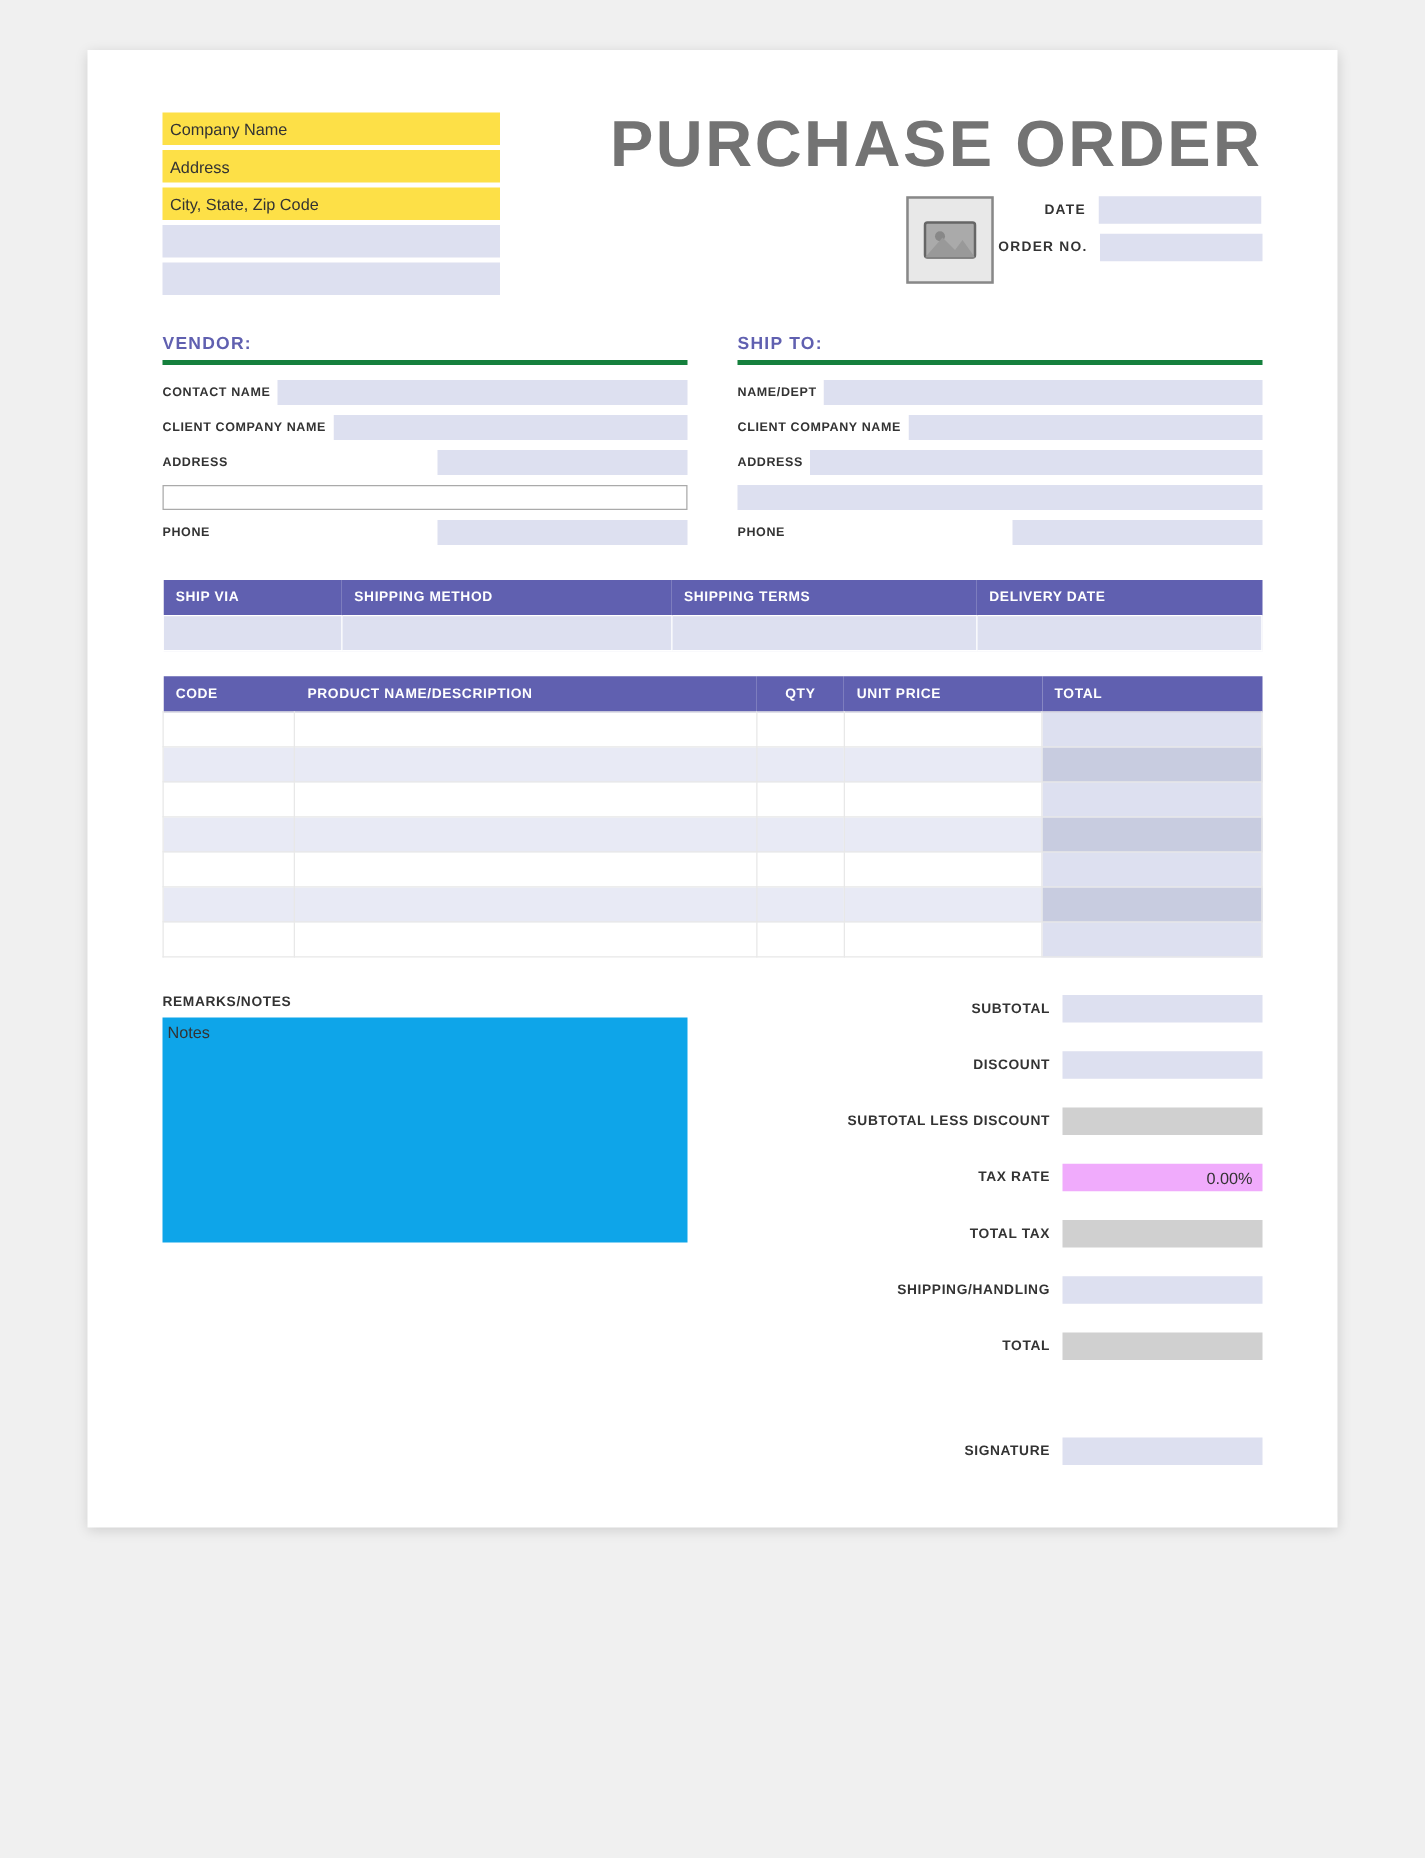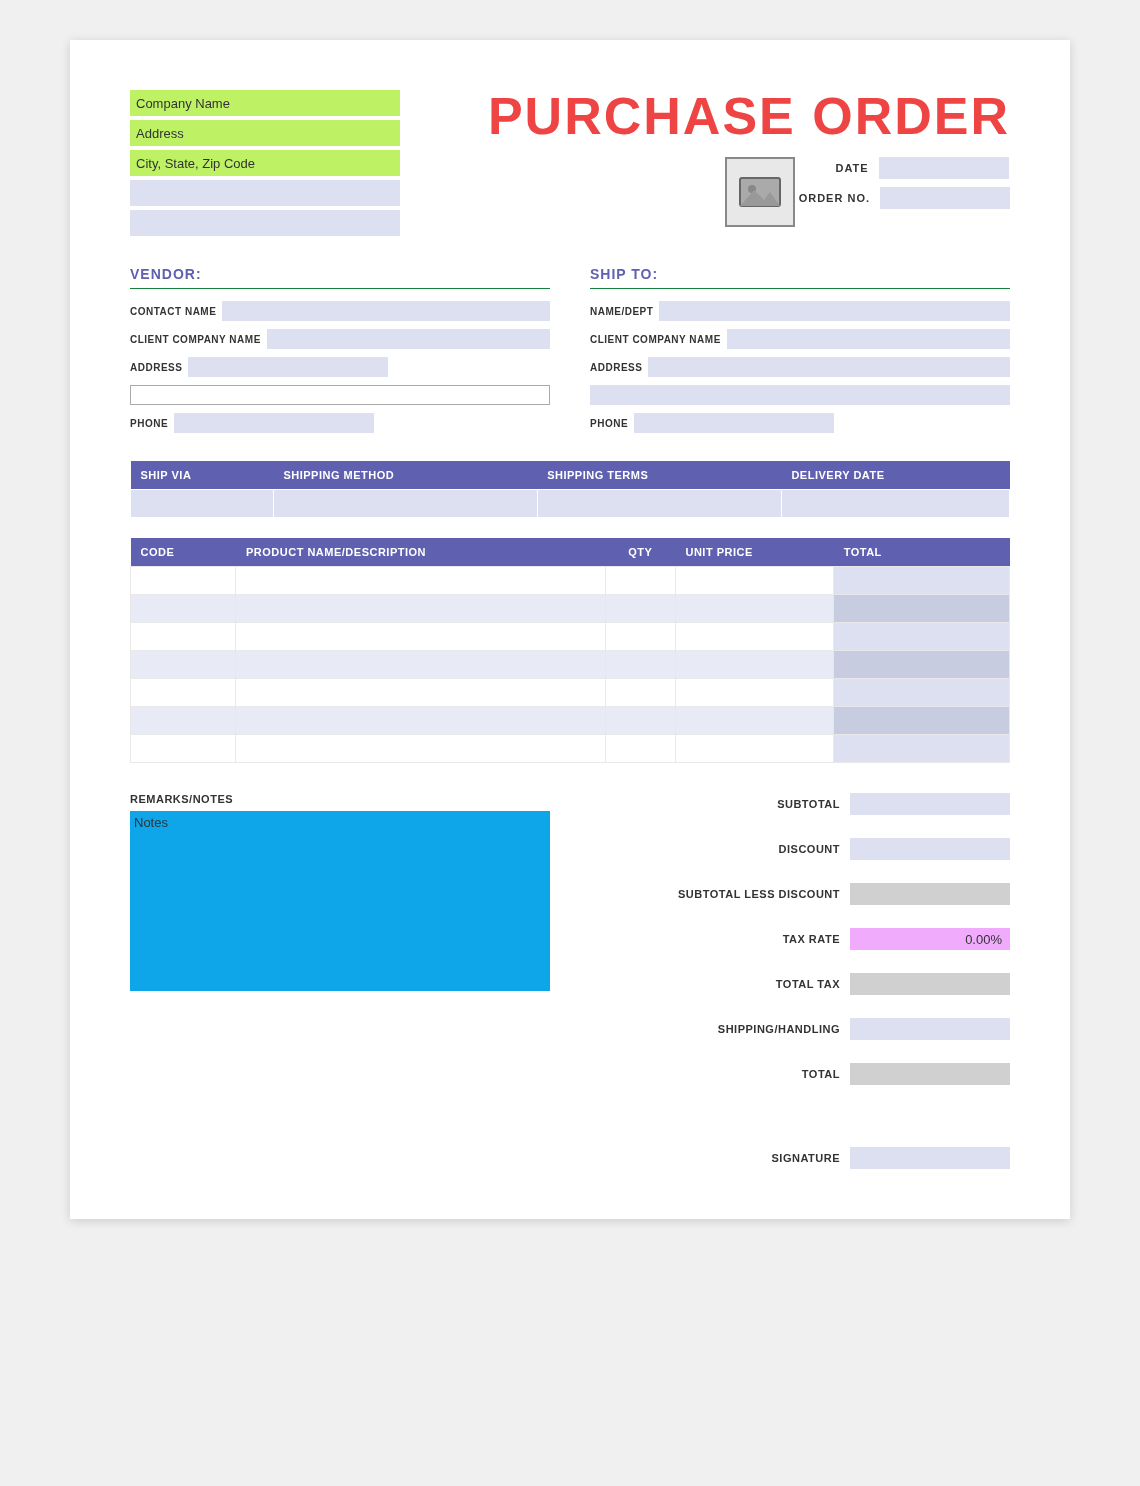--- a/index.html
+++ b/index.html
@@ -26,36 +26,36 @@
       align-items: flex-start;
       margin-bottom: 30px;
     }
     .company-info {
       display: flex;
       flex-direction: column;
       gap: 4px;
       min-width: 280px;
     }
     .company-field {
-      background: #bef264;
+      background: #fde047;
       height: 26px;
       width: 270px;
       display: flex;
       align-items: center;
       padding: 0 6px;
       font-size: 13px;
       color: #333;
     }
     .company-field.empty {
       background: #dde0f0;
     }
     .purchase-order-title {
       font-size: 52px;
       font-weight: bold;
-      color: #ef4444;
+      color: #737373;
       letter-spacing: 2px;
       line-height: 1;
       margin-bottom: 10px;
     }
     .header-center-right {
       display: flex;
       align-items: flex-start;
       gap: 4px;
       margin-top: 5px;
     }
@@ -105,29 +105,30 @@
       margin-top: 20px;
     }
     .vendor-block, .ship-to-block {
       flex: 1;
     }
     .section-title {
       font-size: 14px;
       font-weight: bold;
       color: #6060b0;
       letter-spacing: 1px;
-      border-bottom: 1px solid #15803d;
+      border-bottom: 4px solid #15803d;
       padding-bottom: 6px;
       margin-bottom: 12px;
     }
     .field-row {
       display: flex;
       align-items: center;
       margin-bottom: 8px;
       gap: 6px;
+      justify-content: space-between;
     }
     .field-label {
       font-size: 10px;
       font-weight: bold;
       color: #333;
       letter-spacing: 0.5px;
       white-space: nowrap;
     }
     .field-input {
       background: #dde0f0;

